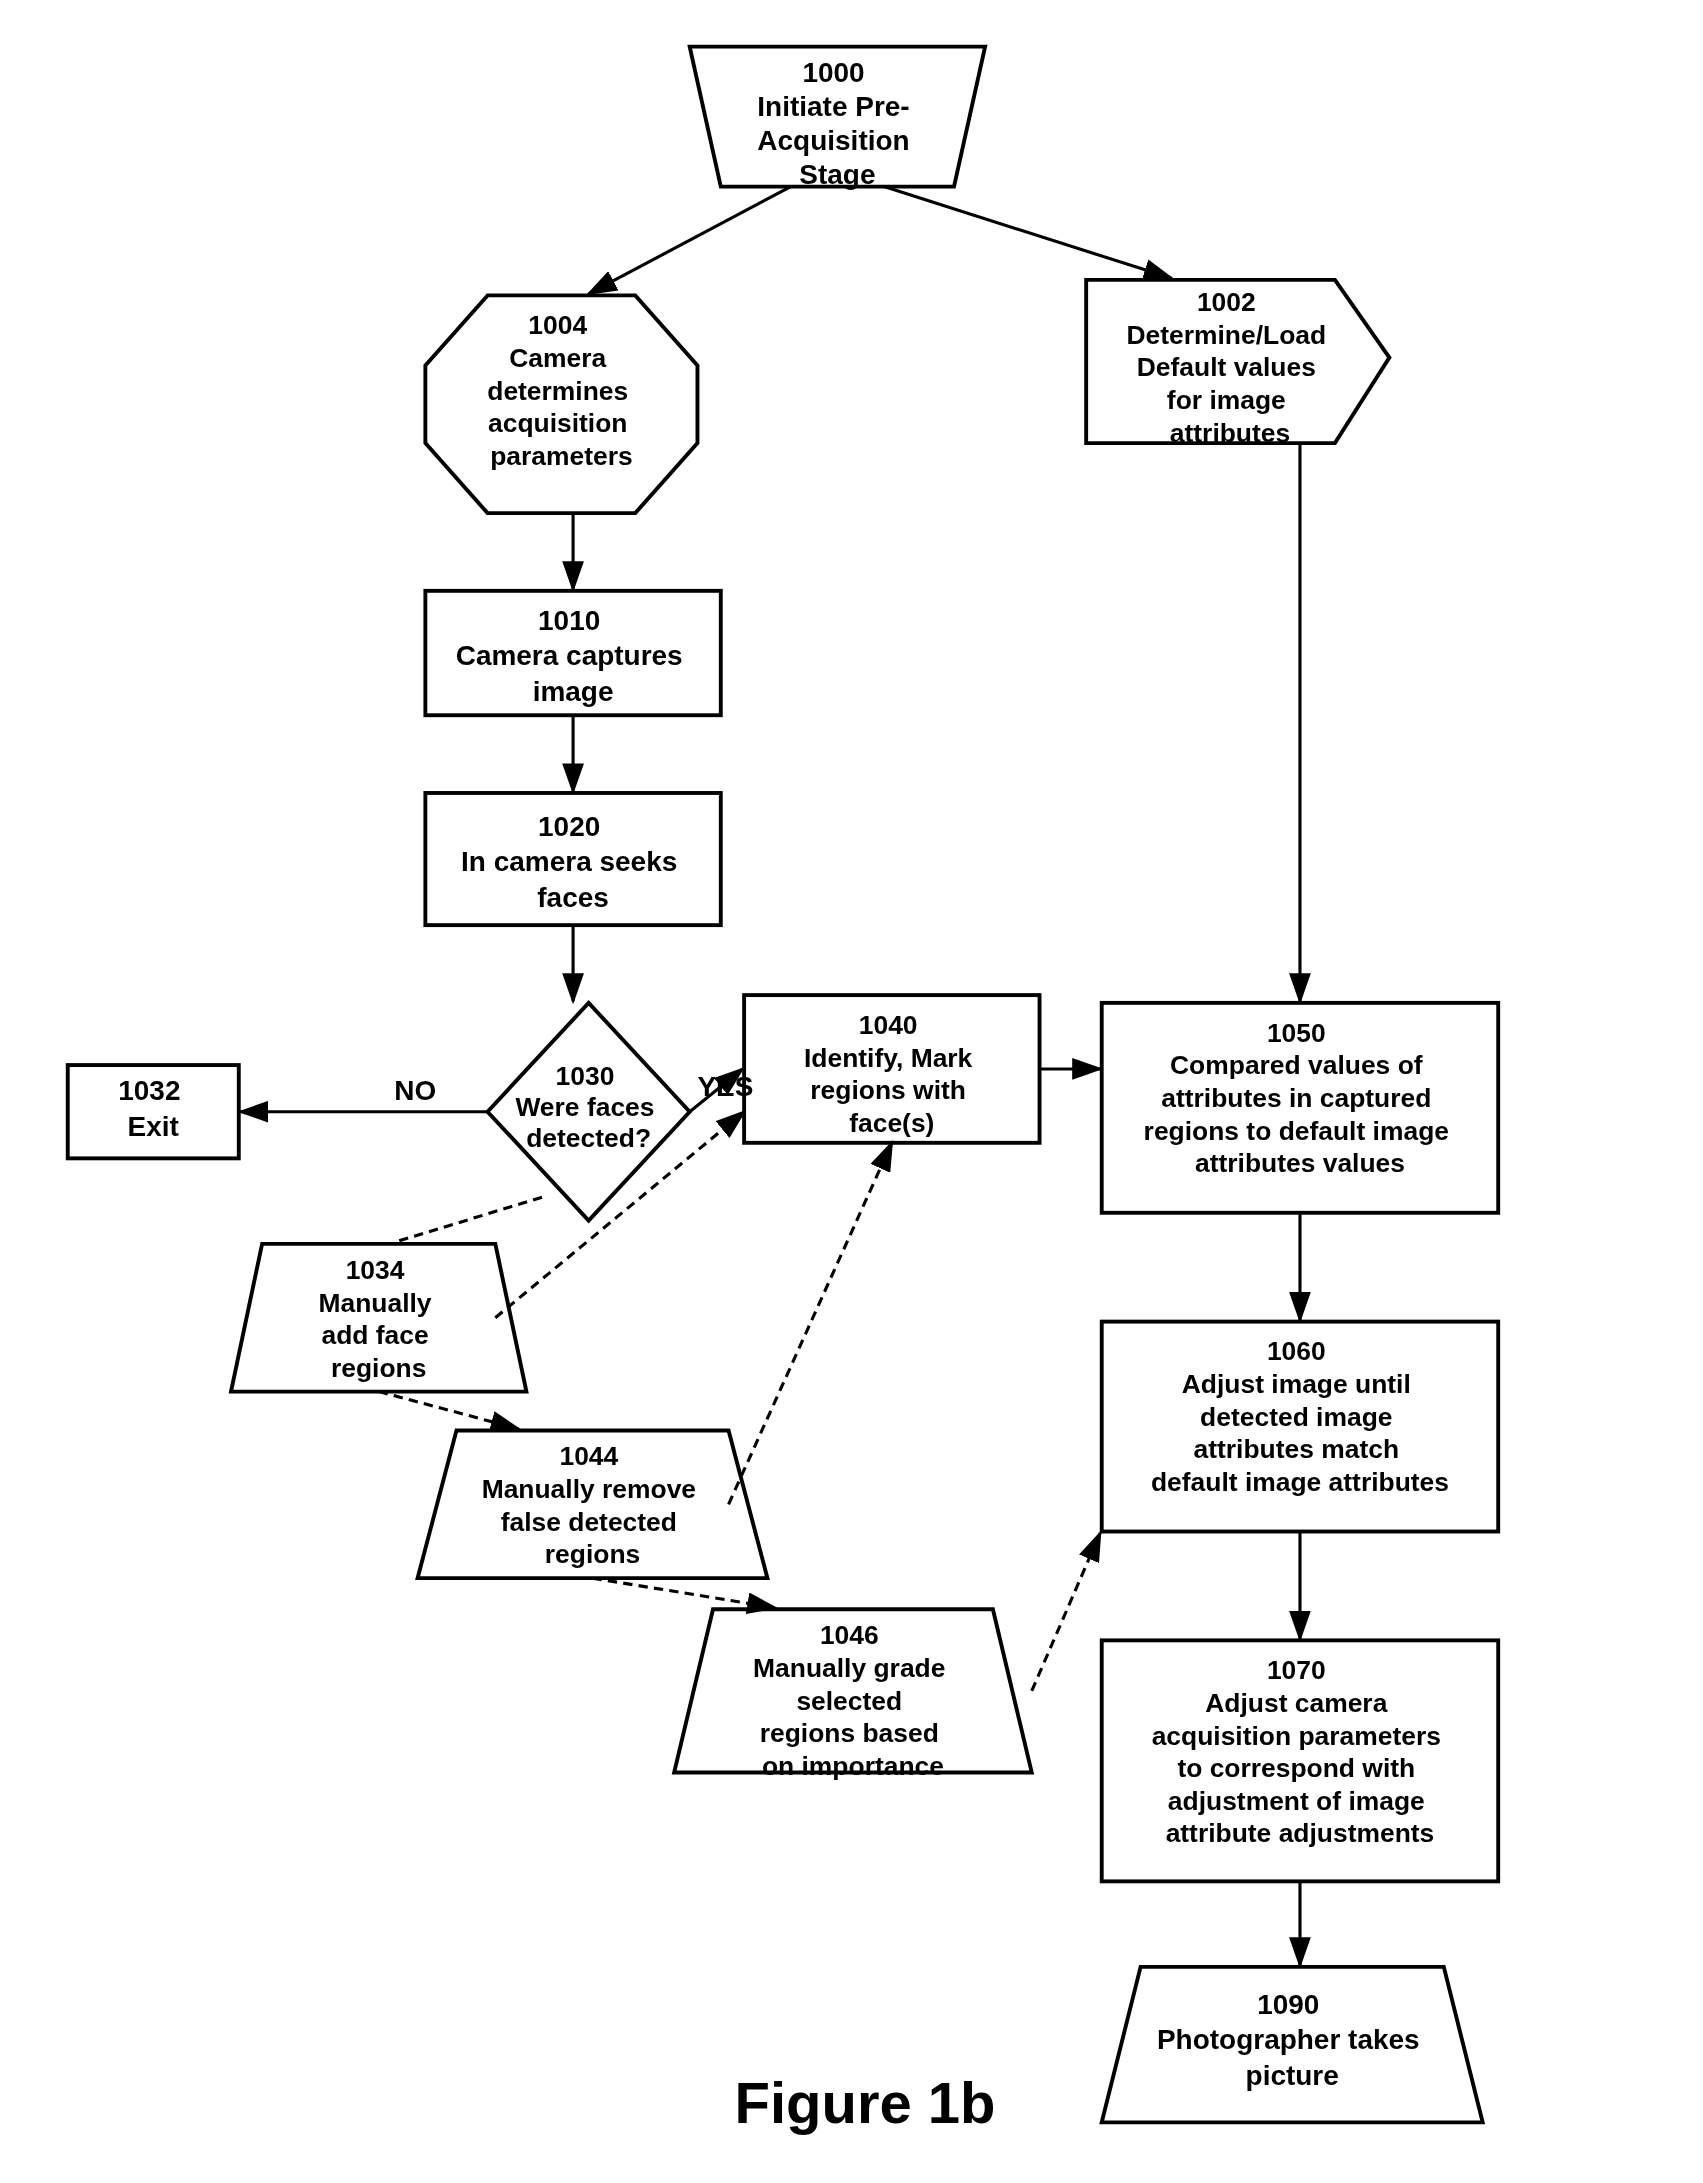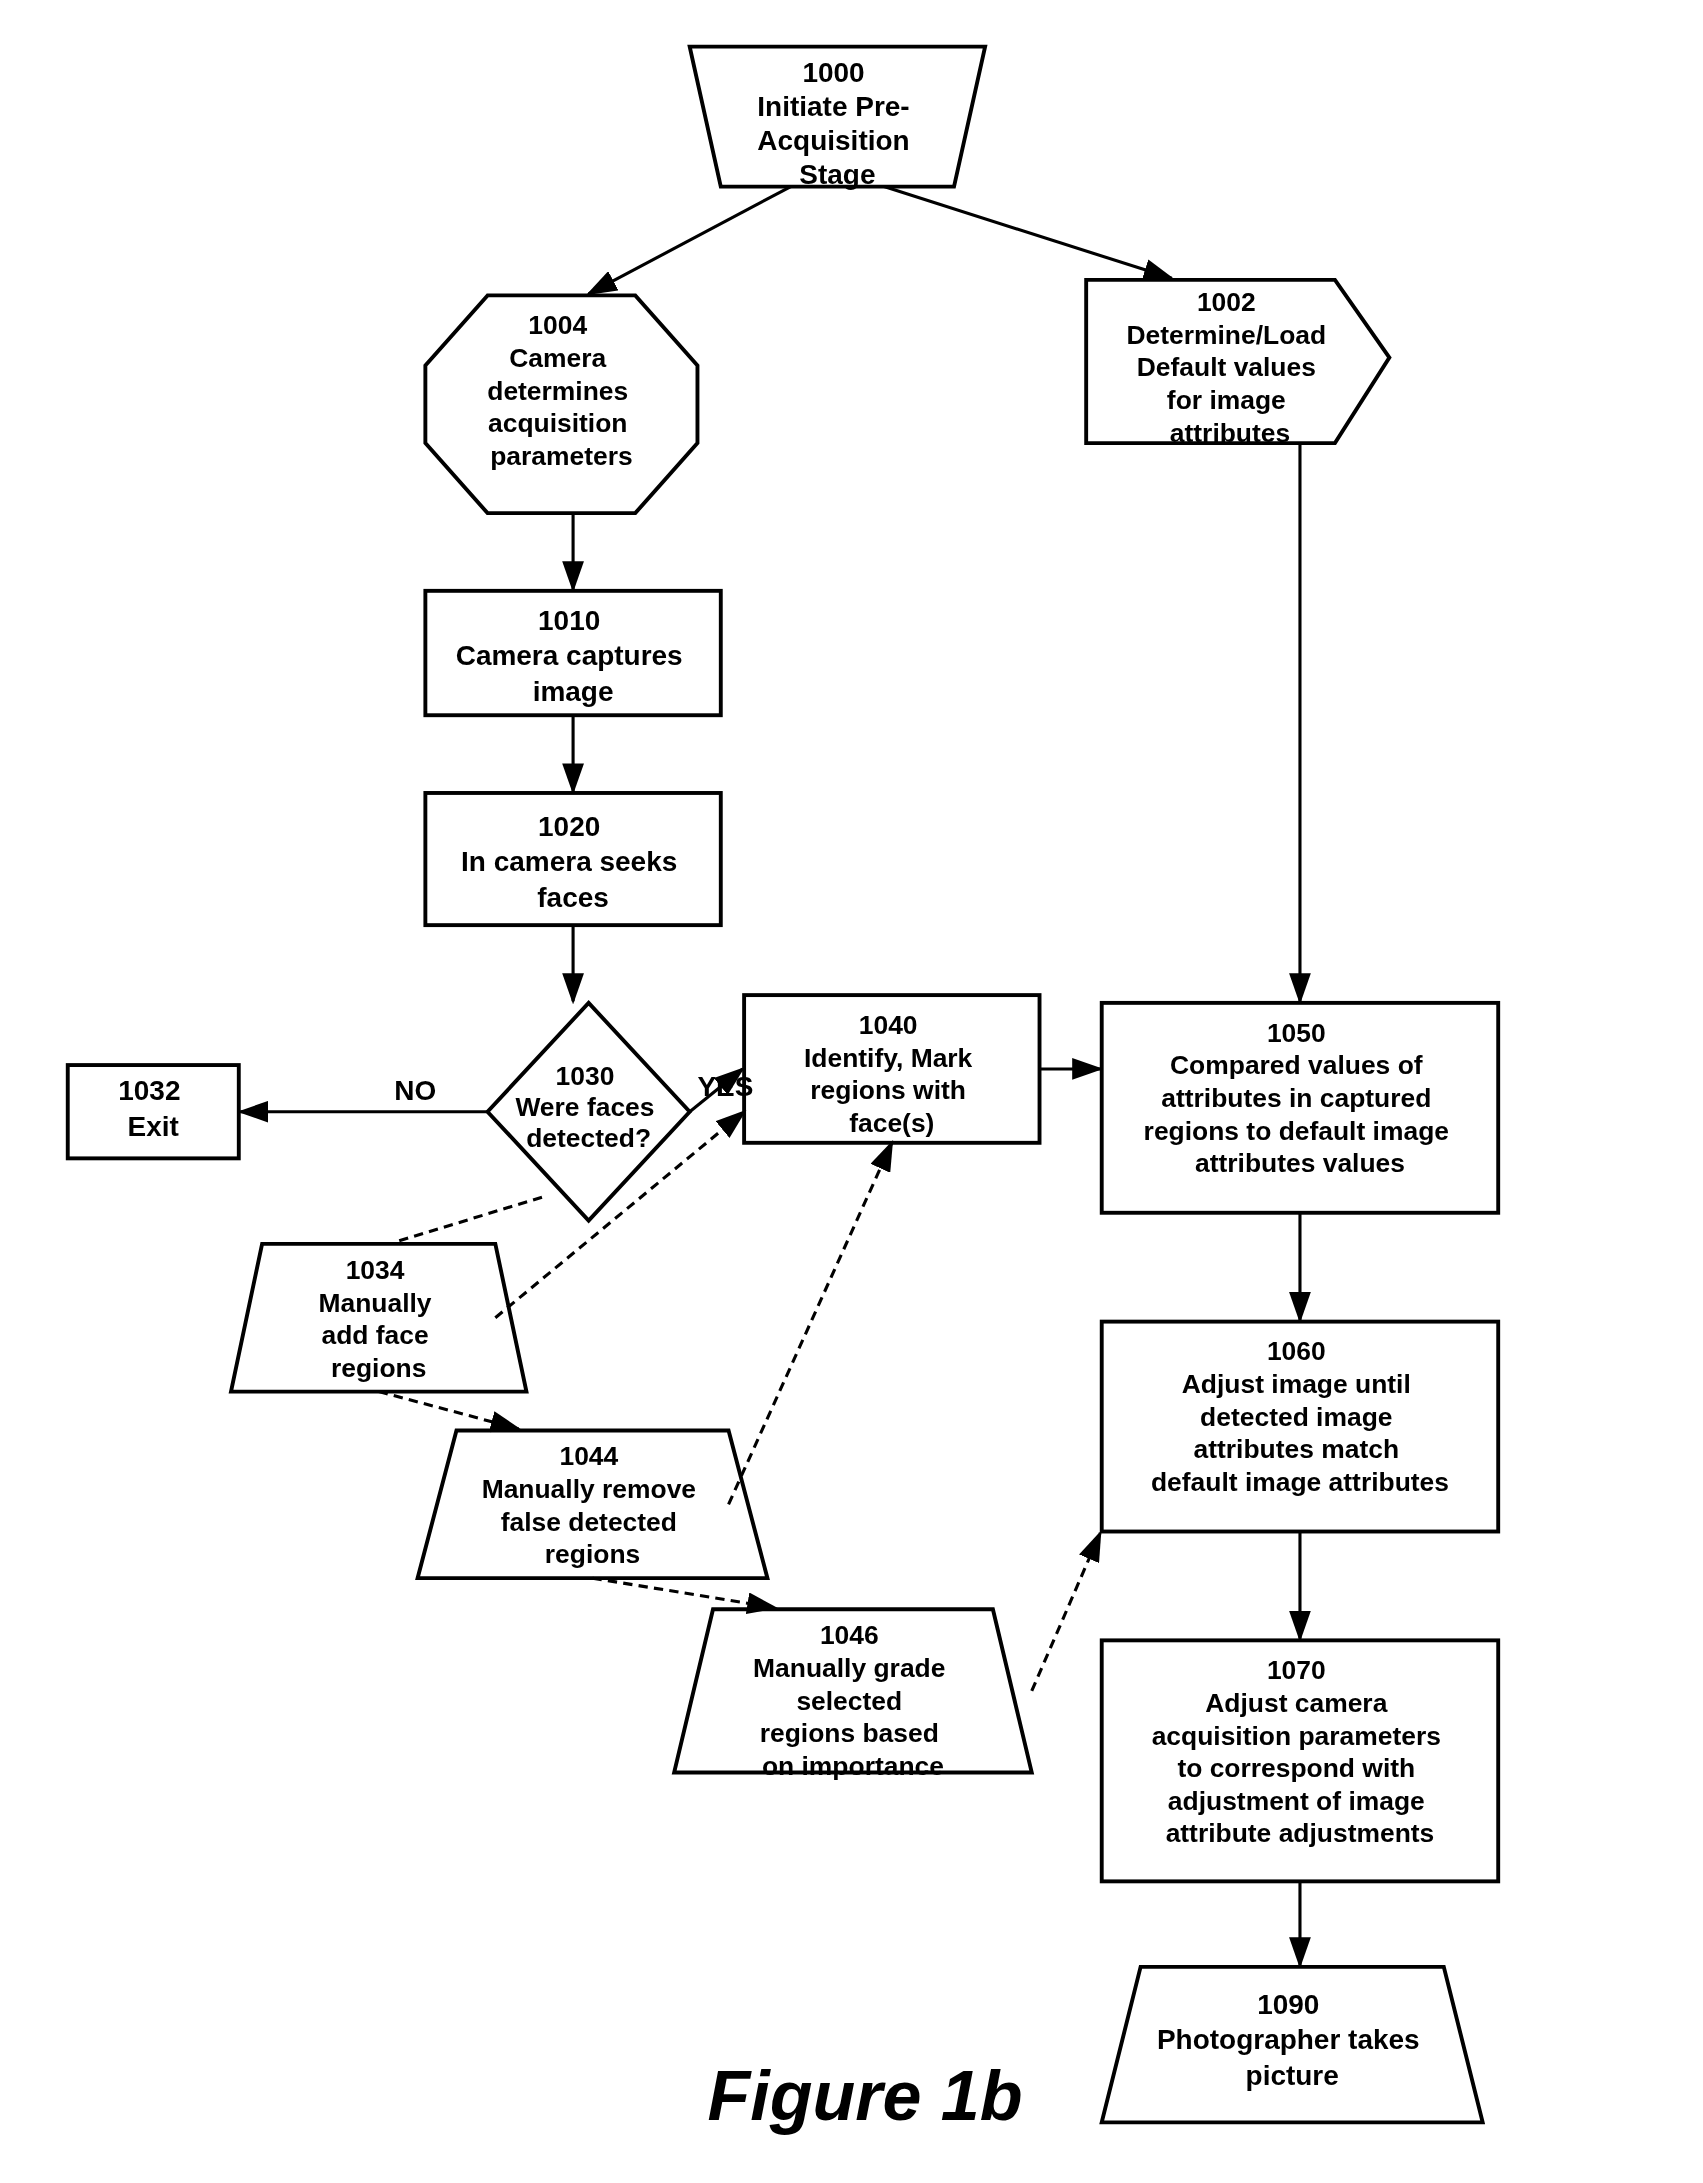--- a/index.html
+++ b/index.html
@@ -20,23 +20,22 @@
     }
     svg.flowchart {
       position: absolute;
       top: 0;
       left: 0;
       width: 1704px;
       height: 2183px;
     }
     .figure-label {
       position: absolute;
-      font-size: 70px;
+      font-size: 58px;
       font-weight: bold;
-      font-style: italic;
       bottom: 47px;
       left: 50%;
       transform: translateX(-50%);
       white-space: nowrap;
     }
   </style>
 </head>
 <body>
 
 <div class="diagram-container">

